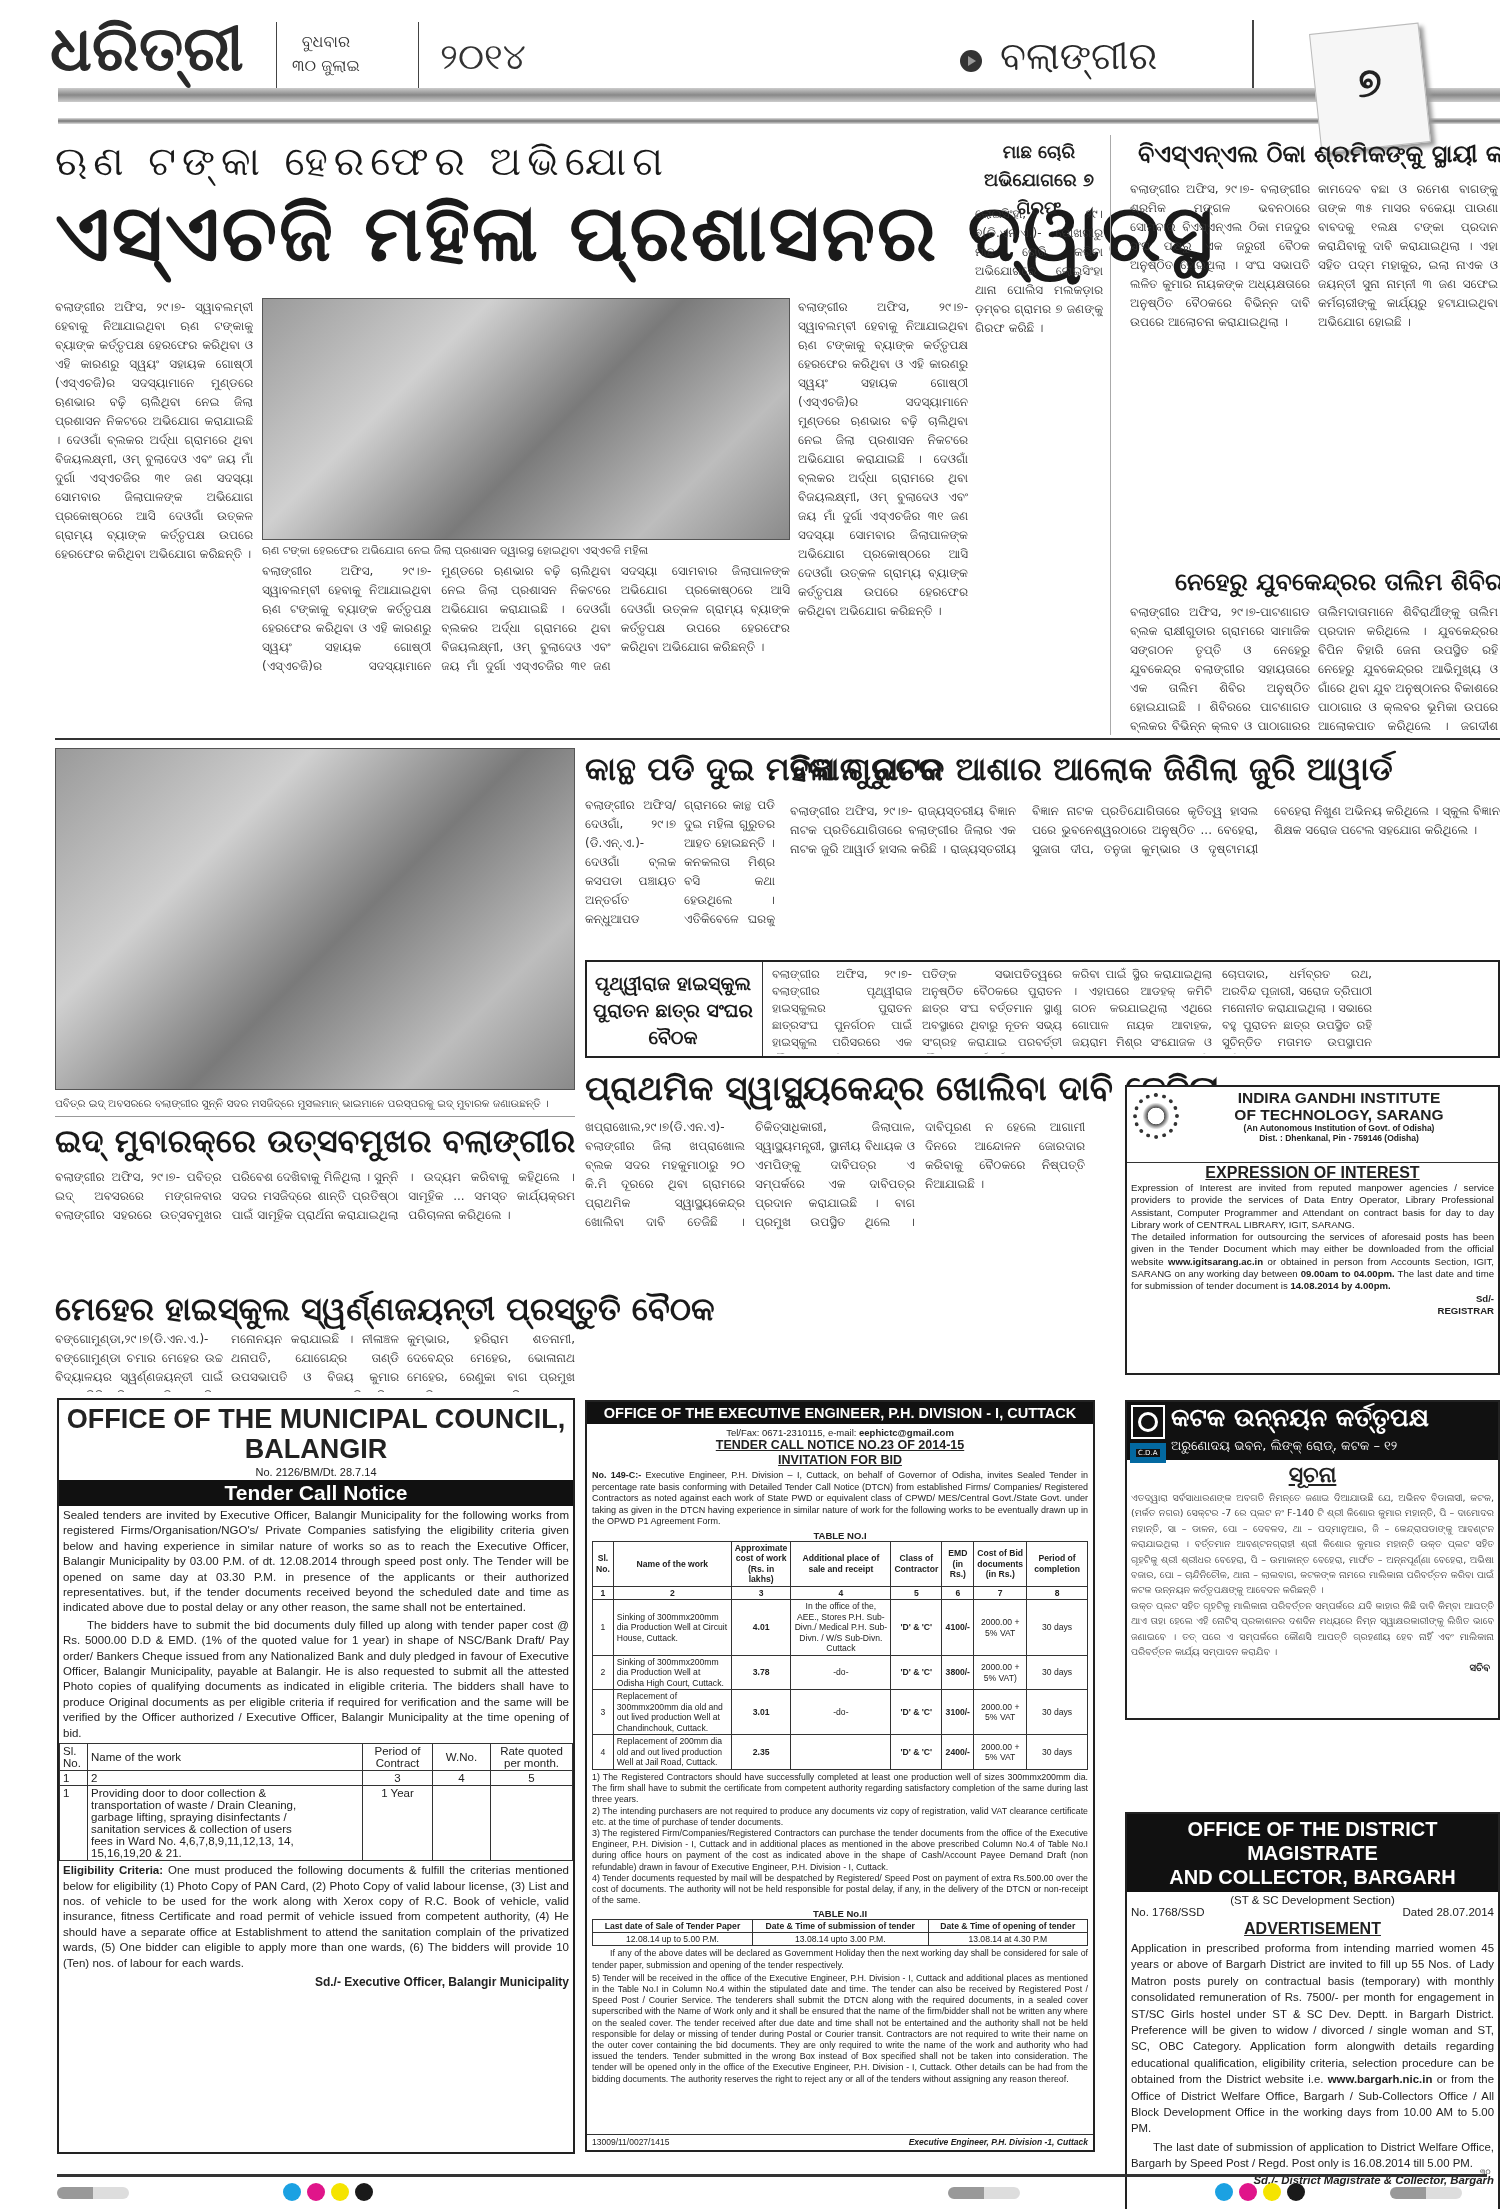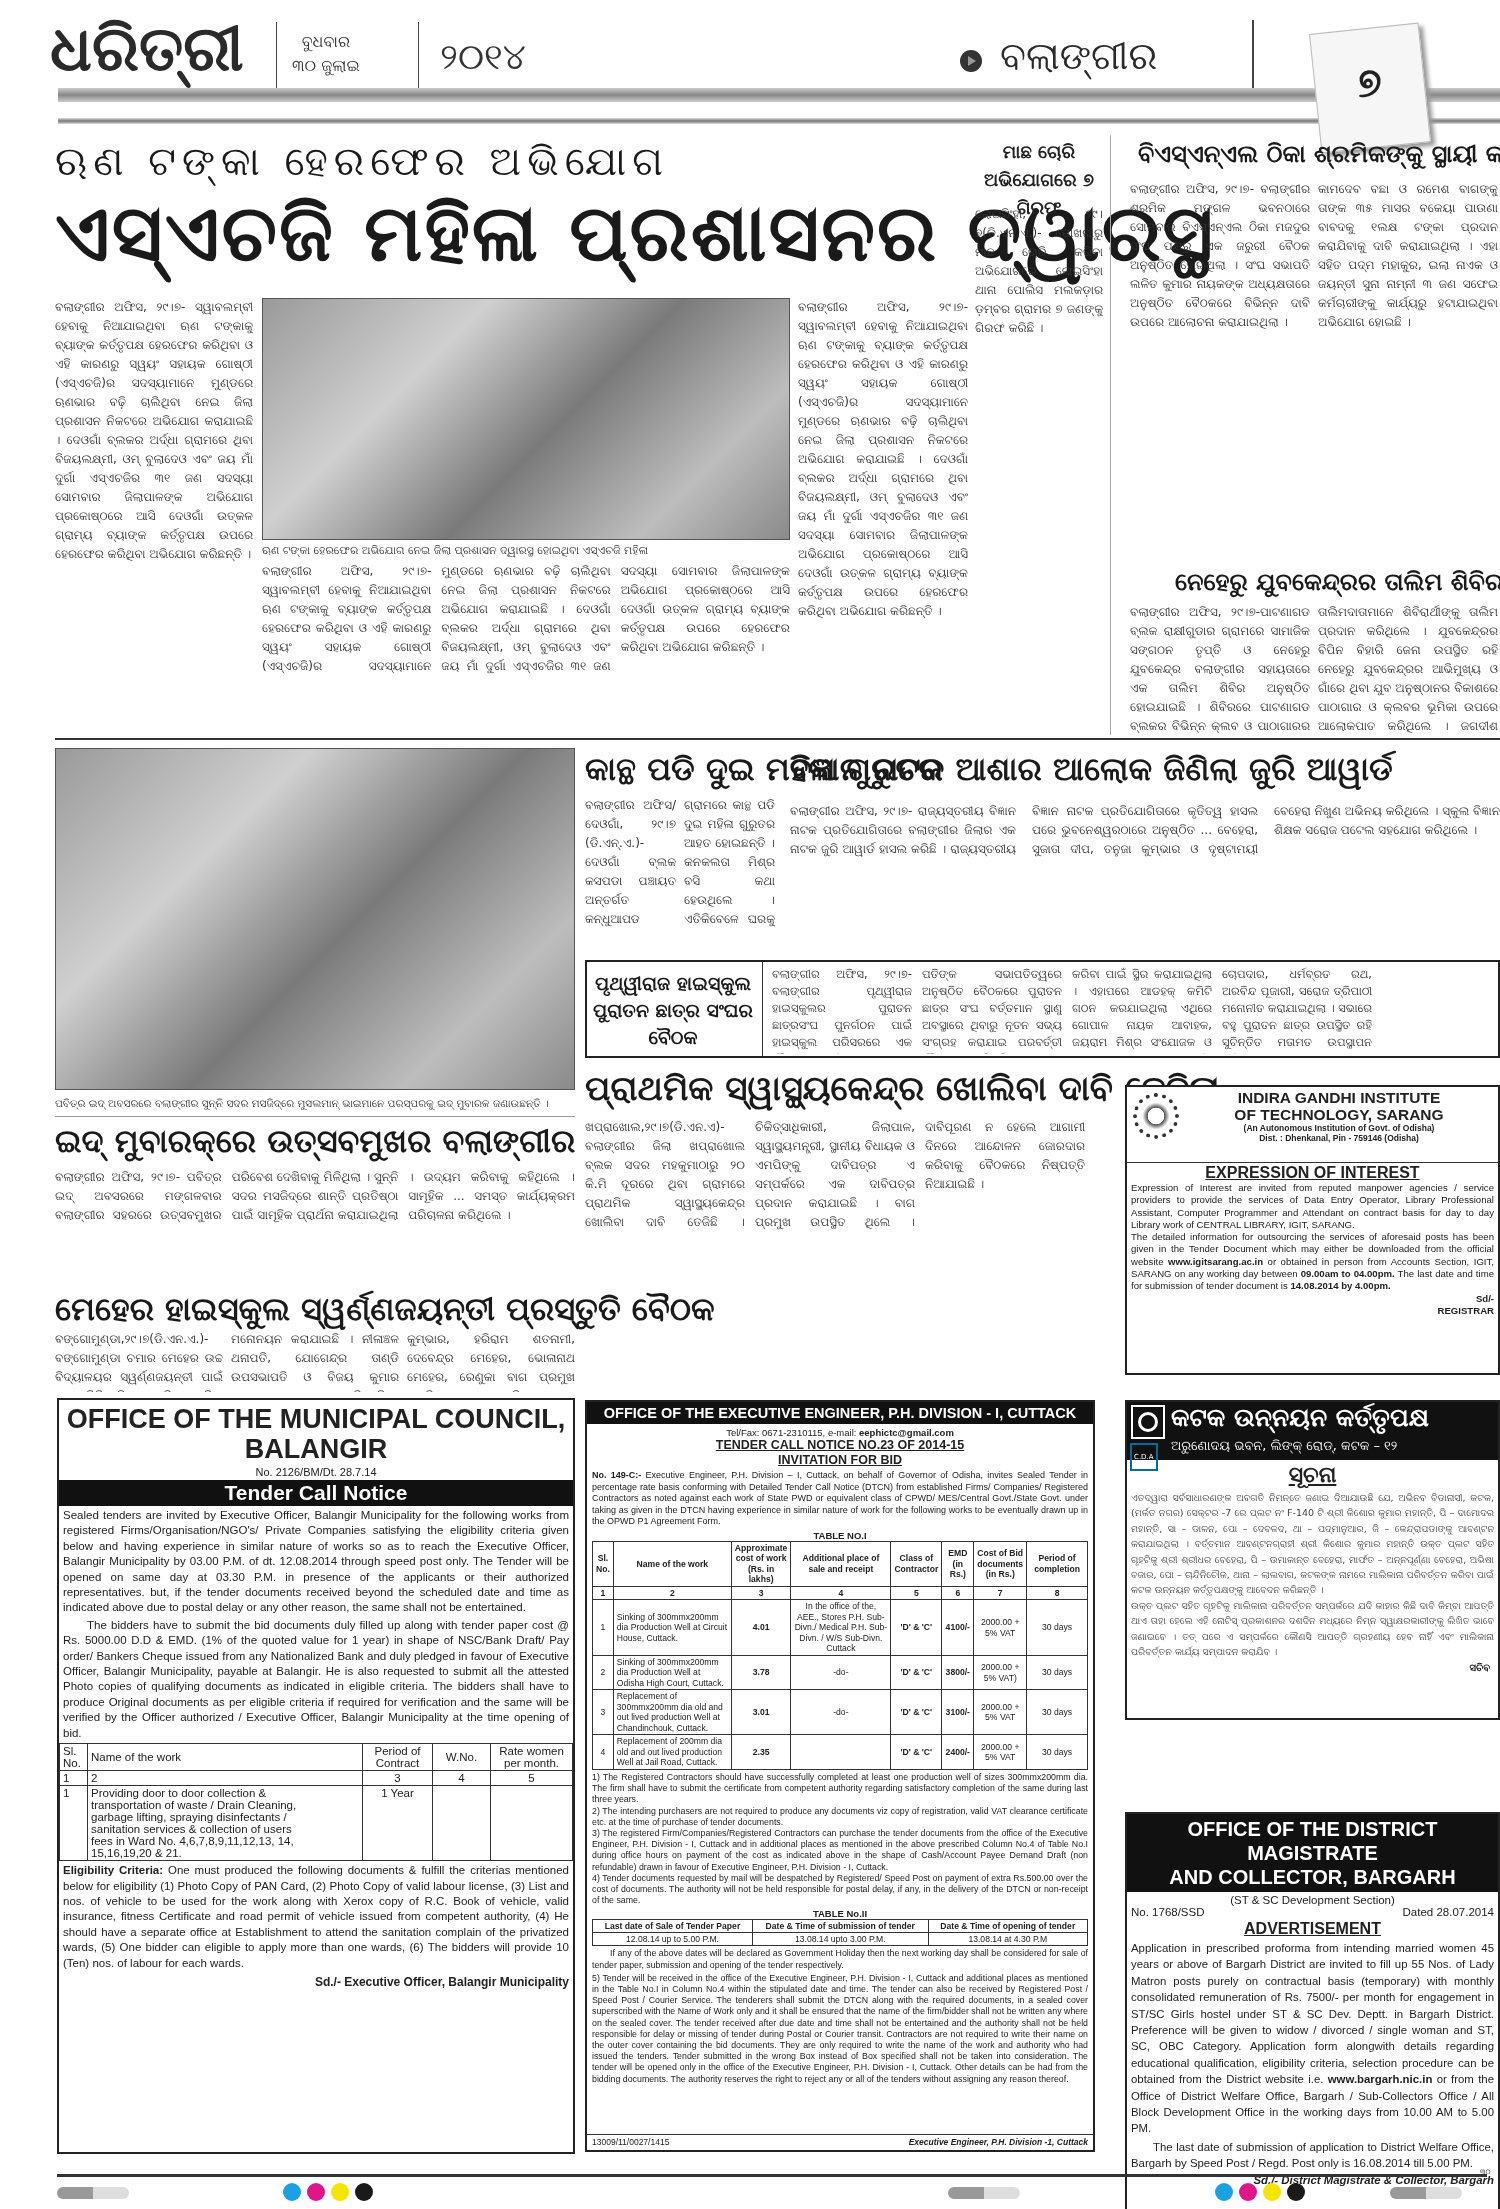--- a/index.html
+++ b/index.html
@@ -119,21 +119,21 @@
   <div class="black-band" style="font-size:21px;padding:1px 0;margin-top:2px;">Tender Call Notice</div>
   <div style="font-size:11.5px;line-height:15.4px;padding:2px 4px;text-align:justify;">Sealed tenders are invited by Executive Officer, Balangir Municipality for the following works from registered Firms/Organisation/NGO's/ Private Companies satisfying the eligibility criteria given below and having experience in similar nature of works so as to reach the Executive Officer, Balangir Municipality by 03.00 P.M. of dt. 12.08.2014 through speed post only. The Tender will be opened on same day at 03.30 P.M. in presence of the applicants or their authorized representatives. but, if the tender documents received beyond the scheduled date and time as indicated above due to postal delay or any other reason, the same shall not be entertained.</div>
   <div style="font-size:11.5px;line-height:15.4px;padding:0 4px;text-align:justify;text-indent:24px;">The bidders have to submit the bid documents duly filled up along with tender paper cost @ Rs. 5000.00 D.D &amp; EMD. (1% of the quoted value for 1 year) in shape of NSC/Bank Draft/ Pay order/ Bankers Cheque issued from any Nationalized Bank and duly pledged in favour of Executive Officer, Balangir Municipality, payable at Balangir. He is also requested to submit all the attested Photo copies of qualifying documents as indicated in eligible criteria. The bidders shall have to produce Original documents as per eligible criteria if required for verification and the same will be verified by the Officer authorized / Executive Officer, Balangir Municipality at the time opening of bid.</div>
   <table class="t" style="font-size:11.5px;margin-top:2px;">
     <tbody>
         <tr>
       <td style="width:28px;">Sl. No.</td>
       <td>Name of the work</td>
       <td class="center" style="width:70px;">Period of Contract</td>
       <td class="center" style="width:58px;">W.No.</td>
-      <td class="center" style="width:82px;">Rate women per month.</td>
+      <td class="center" style="width:82px;">Rate quoted per month.</td>
     </tr>
     <tr>
       <td>1</td>
       <td>2</td>
       <td class="center">3</td>
       <td class="center">4</td>
       <td class="center">5</td>
     </tr>
     <tr style="vertical-align:top;">
       <td style="vertical-align:top;">1</td>
@@ -271,21 +271,21 @@
     <div>Sd/-</div>
     <div>REGISTRAR</div>
   </div>
 </div>
 
 <div class="abs box" style="left:1125px;top:1400px;width:375px;height:320px;">
   <div style="background:#111;color:#fff;height:58px;position:relative;">
     <div class="abs" style="left:4px;top:3px;width:34px;height:34px;border:2px solid #fff;">
       <div style="margin:5px;width:20px;height:20px;border-radius:50%;border:3px solid #fff;"></div>
     </div>
-    <div class="abs" style="left:3px;top:41px;font-size:7px;border:2px solid #0369a1;padding:8px 2px;">C.D.A</div>
+    <div class="abs" style="left:3px;top:41px;font-size:7px;border:6px solid #0369a1;padding:0 2px;">C.D.A</div>
     <div class="abs" style="left:44px;top:1px;font-size:25px;font-weight:bold;white-space:nowrap;">କଟକ ଉନ୍ନୟନ କର୍ତ୍ତୃପକ୍ଷ</div>
     <div class="abs" style="left:44px;top:36px;font-size:13px;white-space:nowrap;">ଅରୁଣୋଦୟ ଭବନ, ଲିଙ୍କ୍ ରୋଡ୍, କଟକ – ୧୨</div>
   </div>
   <div class="center u" style="font-size:22px;font-weight:bold;line-height:30px;">ସୂଚନା</div>
   <div style="font-size:9.5px;line-height:15.4px;padding:0 4px;text-align:justify;color:#444;">ଏତଦ୍ୱାରା ସର୍ବସାଧାରଣଙ୍କ ଅବଗତି ନିମନ୍ତେ ଜଣାଇ ଦିଆଯାଉଛି ଯେ, ଅଭିନବ ବିଡାନାସୀ, କଟକ, (ମର୍କତ ନଗର) ସେକ୍ଟର -7 ରେ ପ୍ଲଟ ନଂ F-140 ଟି ଶ୍ରୀ କିଶୋର କୁମାର ମହାନ୍ତି, ପି – ଦାମୋଦର ମହାନ୍ତି, ସା – ଡାଳନ, ପୋ – ଦେବଳଦ, ଥା – ପଦ୍ମାନୁଆର, ଜି – କେନ୍ଦ୍ରାପଡାଙ୍କୁ ଆବଣ୍ଟନ କରାଯାଇଥିଲା । ବର୍ତ୍ତମାନ ଆବଣ୍ଟନଗ୍ରାହୀ ଶ୍ରୀ କିଶୋର କୁମାର ମହାନ୍ତି ଉକ୍ତ ପ୍ଲଟ ସହିତ ଗୃହଟିକୁ ଶ୍ରୀ ଶ୍ରୀଧର ବେହେରା, ପି – ଉମାକାନ୍ତ ବେହେରା, ମାର୍ଫତ – ଅନ୍ନପୂର୍ଣ୍ଣା ବେହେରା, ଅଭିଷା ବଜାର, ପୋ – ଚାନ୍ଦିନିଚୌକ, ଥାନା – ଲାଲବାଗ, କଟକଙ୍କ ନାମରେ ମାଲିକାନା ପରିବର୍ତ୍ତନ କରିବା ପାଇଁ କଟକ ଉନ୍ନୟନ କର୍ତ୍ତୃପକ୍ଷଙ୍କୁ ଆବେଦନ କରିଛନ୍ତି ।</div>
   <div style="font-size:9.5px;line-height:15.4px;padding:0 4px;text-align:justify;color:#444;height:64px;overflow:hidden;">ଉକ୍ତ ପ୍ଲଟ ସହିତ ଗୃହଟିକୁ ମାଲିକାନା ପରିବର୍ତ୍ତନ ସମ୍ପର୍କରେ ଯଦି କାହାର କିଛି ଦାବି କିମ୍ବା ଆପତ୍ତି ଥାଏ ତାହା ହେଲେ ଏହି ନୋଟିସ୍ ପ୍ରକାଶନର ଦଶଦିନ ମଧ୍ୟରେ ନିମ୍ନ ସ୍ୱାକ୍ଷରକାରୀଙ୍କୁ ଲିଖିତ ଭାବେ ଜଣାଇବେ । ତତ୍ ପରେ ଏ ସମ୍ପର୍କରେ କୌଣସି ଆପତ୍ତି ଗ୍ରହଣୀୟ ହେବ ନାହିଁ ଏବଂ ମାଲିକାନା ପରିବର୍ତ୍ତନ କାର୍ଯ୍ୟ ସମ୍ପାଦନ କରାଯିବ ।</div>
   <div class="right" style="font-size:10px;padding:0 8px;font-weight:bold;">ସଚିବ</div>
 </div>
 
 <div class="abs box ad-en" style="left:1125px;top:1812px;width:375px;height:430px;">

